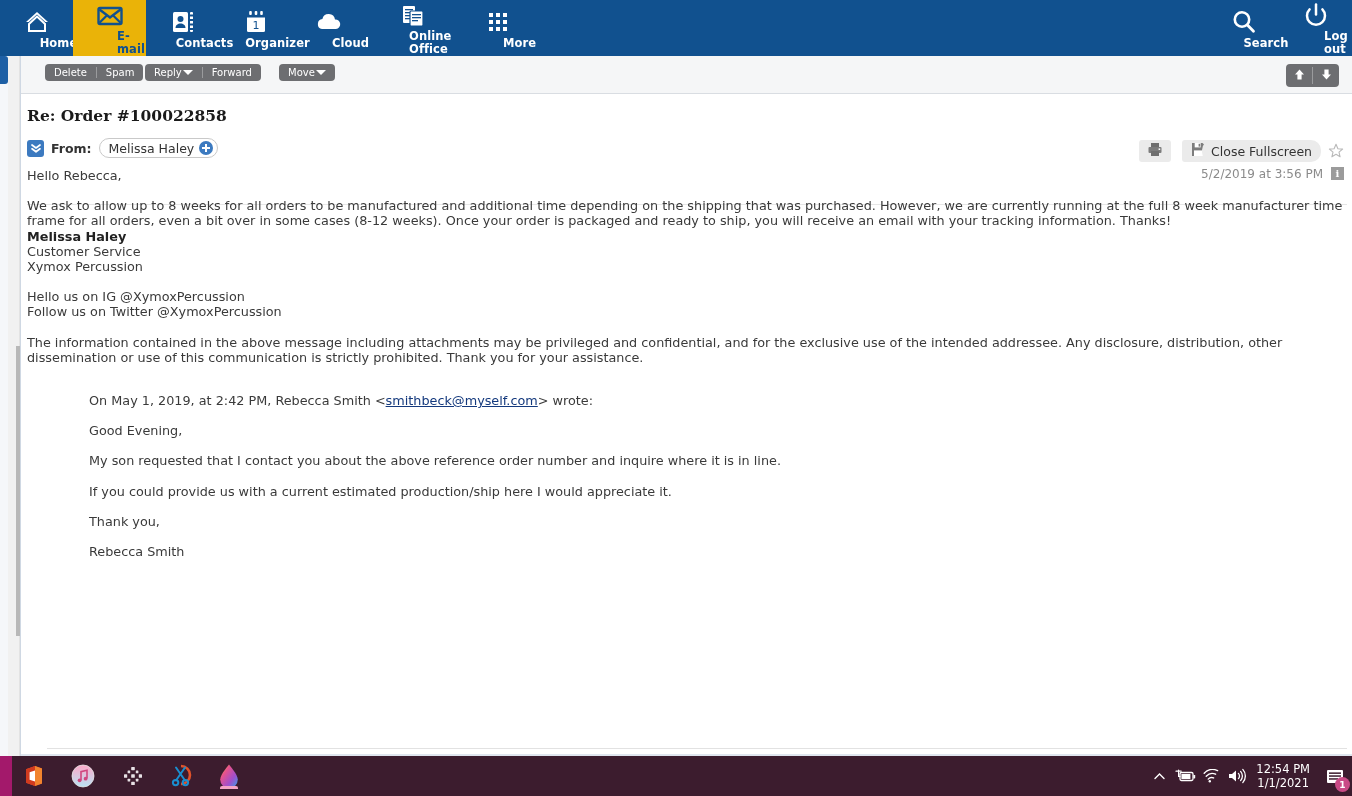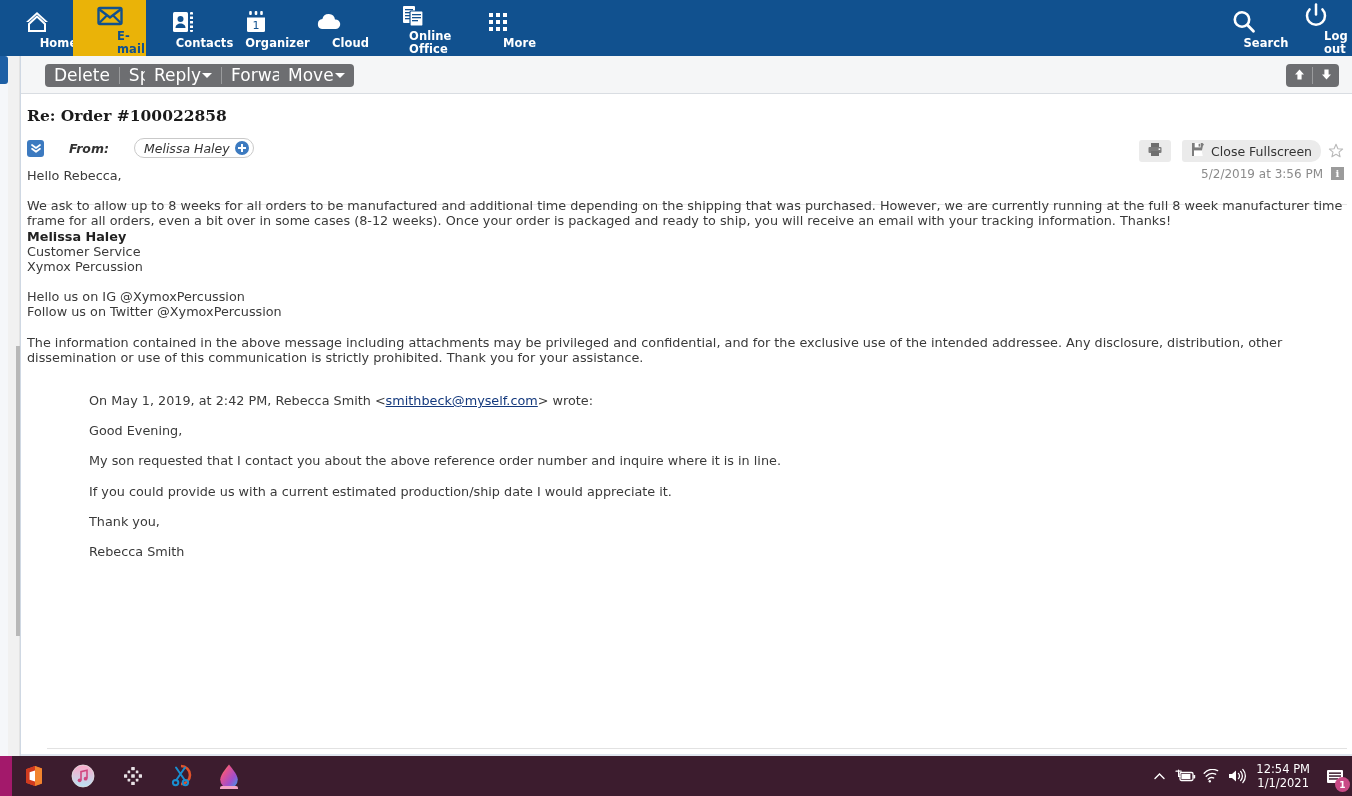--- a/index.html
+++ b/index.html
@@ -52,24 +52,24 @@
     position: absolute; left: 20px; top: 56px; width: 1332px; height: 700px;
     background: #ffffff; border-left: 1px solid #cfd8e3;
   }
 
   
   #toolbar {
     position: absolute; left: 0; top: 0; width: 1332px; height: 38px;
     background: #f5f6f7; border-bottom: 1px solid #d9dde2;
   }
   .btn-group {
-    position: absolute; top: 8px; height: 23px;
+    position: absolute; top: 8px; height: 17px;
     background: #6d6e71; border-radius: 4px;
     display: flex; align-items: stretch; color: #fff;
-    font-size: 17px; overflow: hidden;
+    font-size: 10px; overflow: hidden;
   }
   .btn-group .seg {
     display: flex; align-items: center; padding: 0 9px; cursor: pointer;
     white-space: nowrap; line-height: 1;
   }
   .btn-group .divider { width: 1px; background: #9a9b9d; margin: 3px 0; }
   .caret-d {
     width: 0; height: 0; margin-left: 1px;
     border-left: 5px solid transparent; border-right: 5px solid transparent;
     border-top: 5px solid #ffffff;
@@ -84,21 +84,21 @@
   #nav-arrows .seg { display:flex; align-items:center; justify-content:center; width: 26px; cursor:pointer;}
   #nav-arrows .divider { width: 1px; background: #9a9b9d; margin: 3px 0; }
 
   
   #mail-head { position: absolute; left: 0; top: 38px; width: 1332px; height: 72px; }
   #subject {
     position: absolute; left: 6px; top: 12px;
     font-family: "DejaVu Serif", "Liberation Serif", serif;
     font-weight: bold; font-size: 15.5px; color: #1a1a1a;
   }
-  #from-row { position: absolute; left: 6px; top: 44px; display: flex; align-items: center; gap: 25px; font-style: italic; }
+  #from-row { position: absolute; left: 6px; top: 44px; display: flex; align-items: center; gap: 7px; }
   #expand-ico {
     width: 17px; height: 17px; background: #3c7ac0; border-radius: 3px;
     display: flex; align-items: center; justify-content: center; cursor: pointer;
   }
   #from-label { font-size: 12.5px; font-weight: bold; color: #333; }
   #from-pill {
     height: 20px; border: 1px solid #c9c9c9; border-radius: 10px;
     display: flex; align-items: center; gap: 5px; padding: 0 4px 0 9px;
     font-size: 12.5px; color: #333; background: #fff; cursor: pointer;
   }
@@ -425,21 +425,21 @@
     <div class="p">Follow us on Twitter @XymoxPercussion</div>
     <div class="gap"></div>
     <div class="p">The information contained in the above message including attachments may be privileged and confidential, and for the exclusive use of the intended addressee. Any disclosure, distribution, other dissemination or use of this communication is strictly prohibited. Thank you for your assistance.</div>
 
     <div id="quoted">
       <div class="p">
         <span>On May 1, 2019, at 2:42 PM, Rebecca Smith &lt;</span><a class="mail-link" href="#">smithbeck@myself.com</a><span>&gt; wrote:</span>
       </div>
       <div class="p">Good Evening,</div>
       <div class="p">My son requested that I contact you about the above reference order number and inquire where it is in line.</div>
-      <div class="p">If you could provide us with a current estimated production/ship date I would appreciate it.</div>
+      <div class="p">If you could provide us with a current estimated production/ship here I would appreciate it.</div>
       <div class="p">Thank you,</div>
       <div class="p">Rebecca Smith</div>
     </div>
   </div>
 
   <div id="qr-rule"></div>
   <div id="qr-caret"></div>
   <input id="qr-input" type="text" placeholder="Type quick response here ..." style="">
   <button id="qr-btn">Reply instantly</button>
   <div id="panel-bottom-rule"></div>

